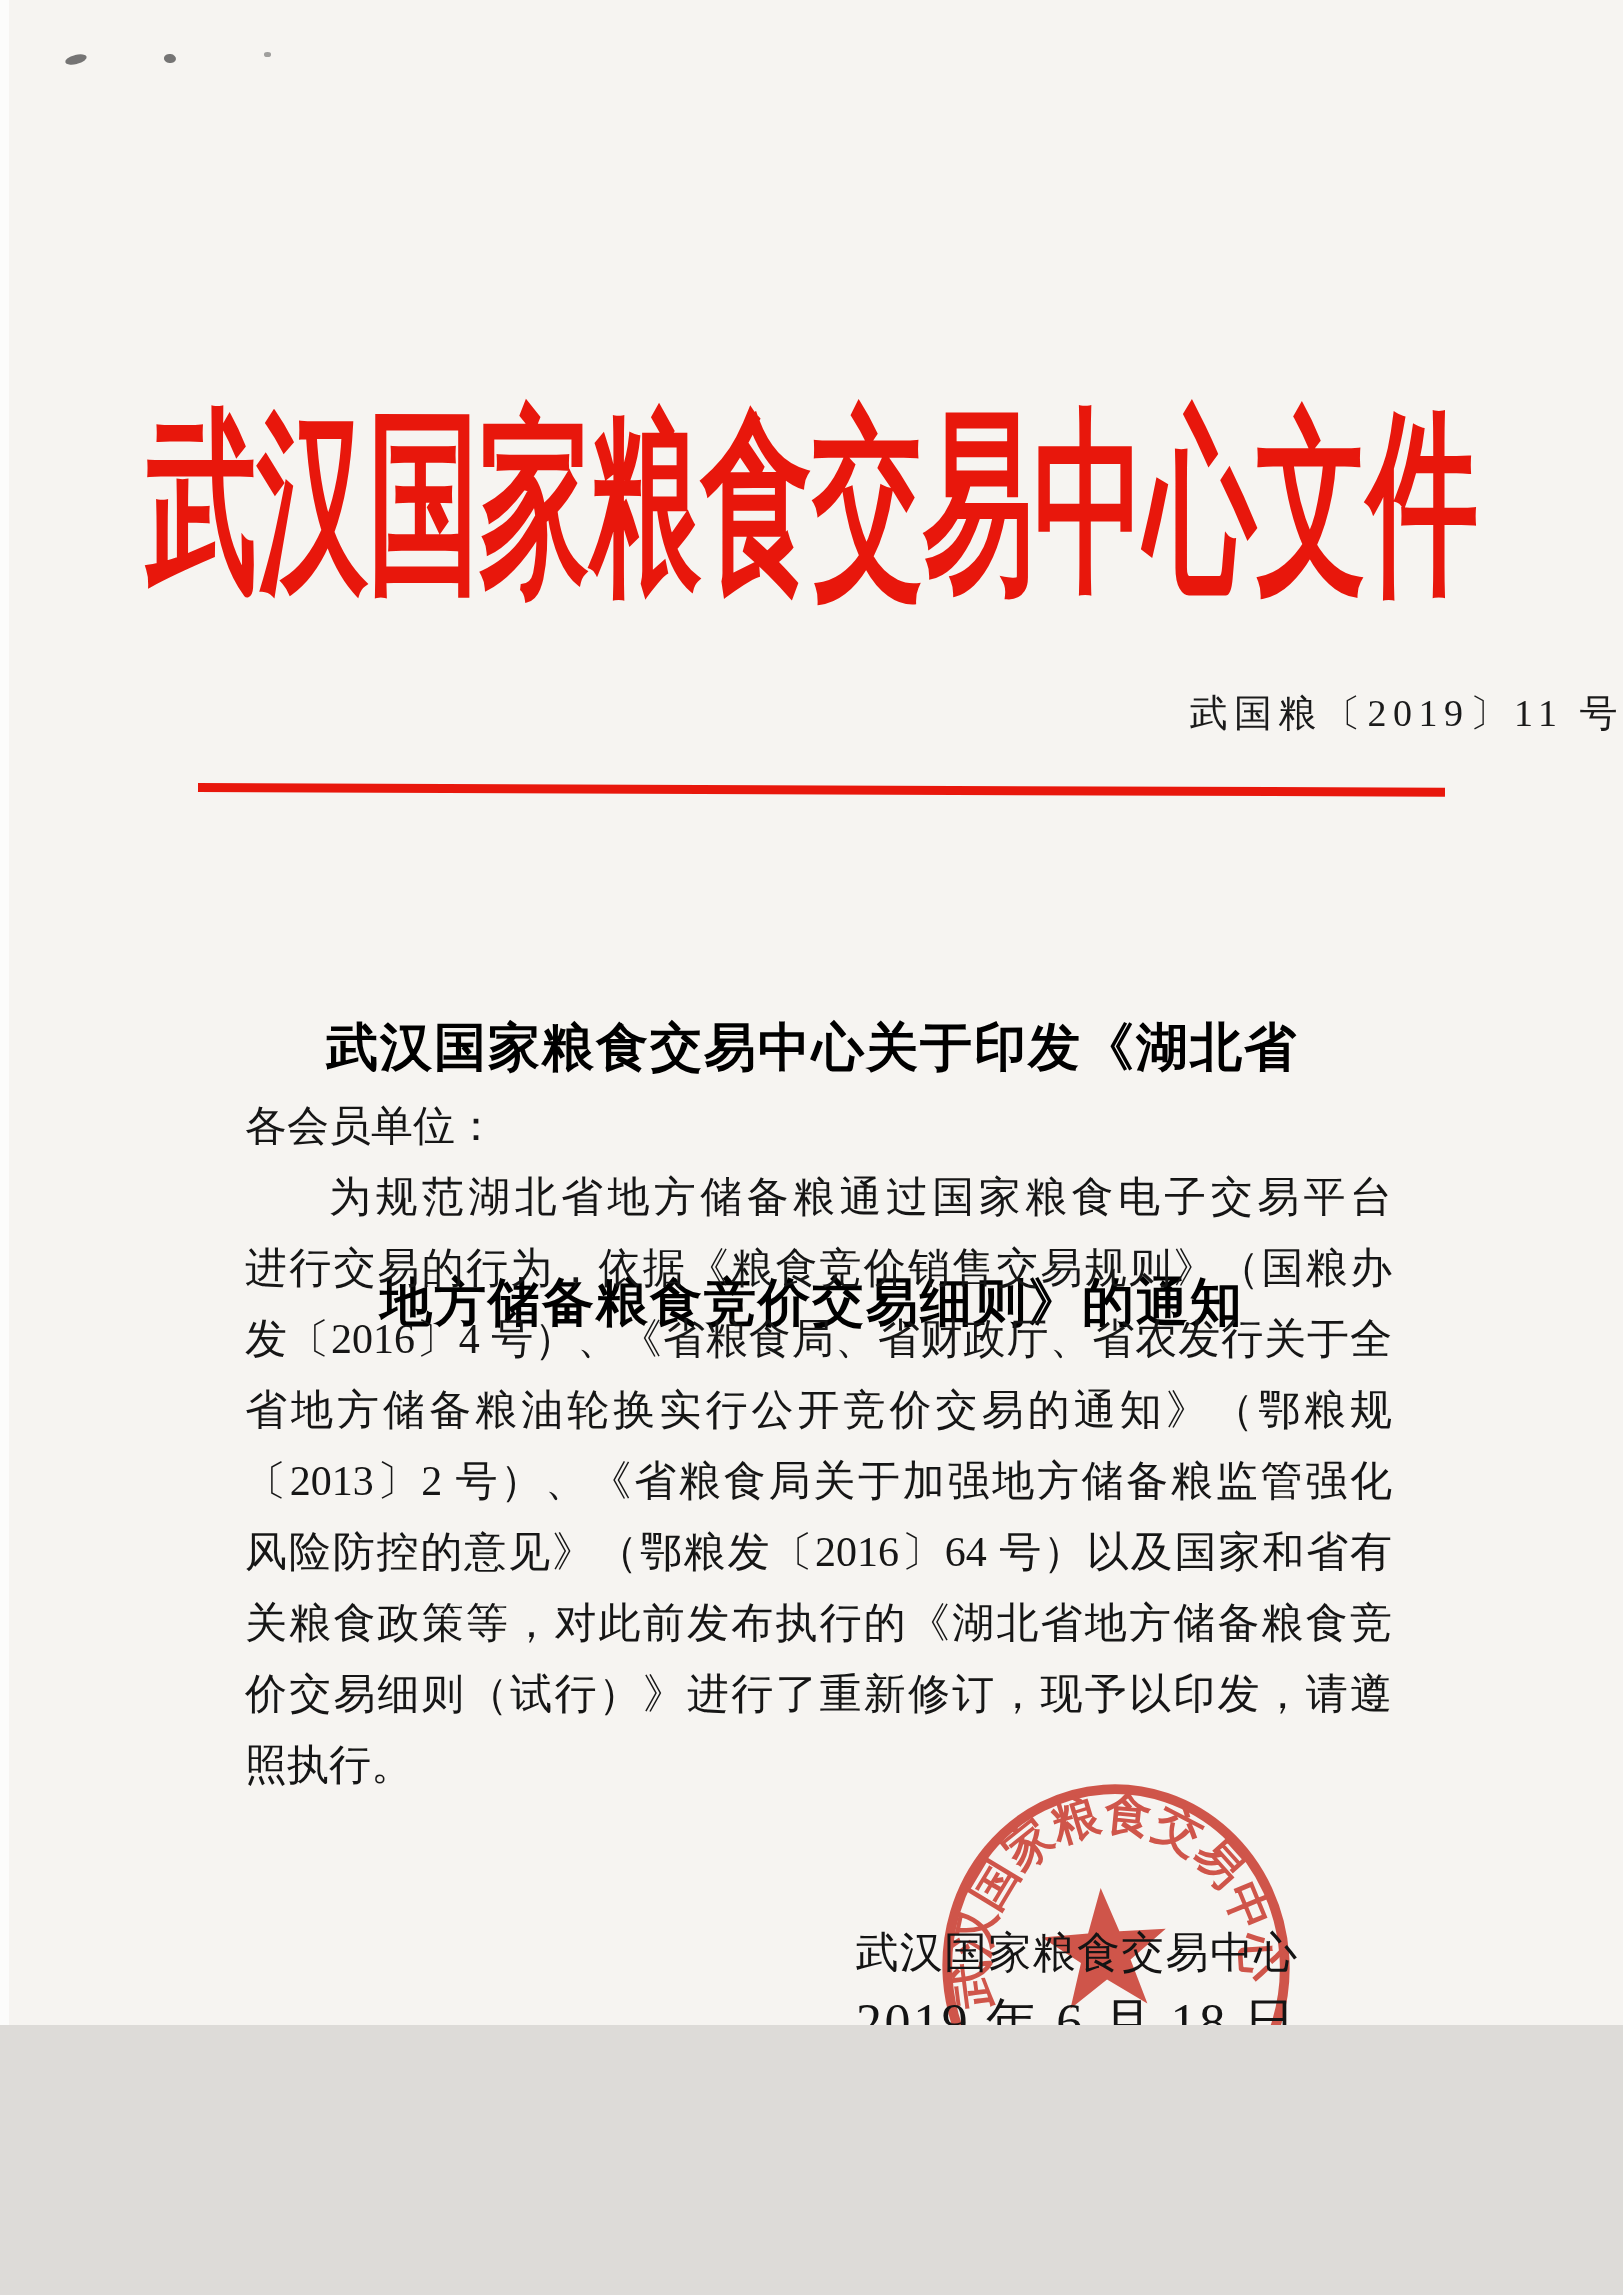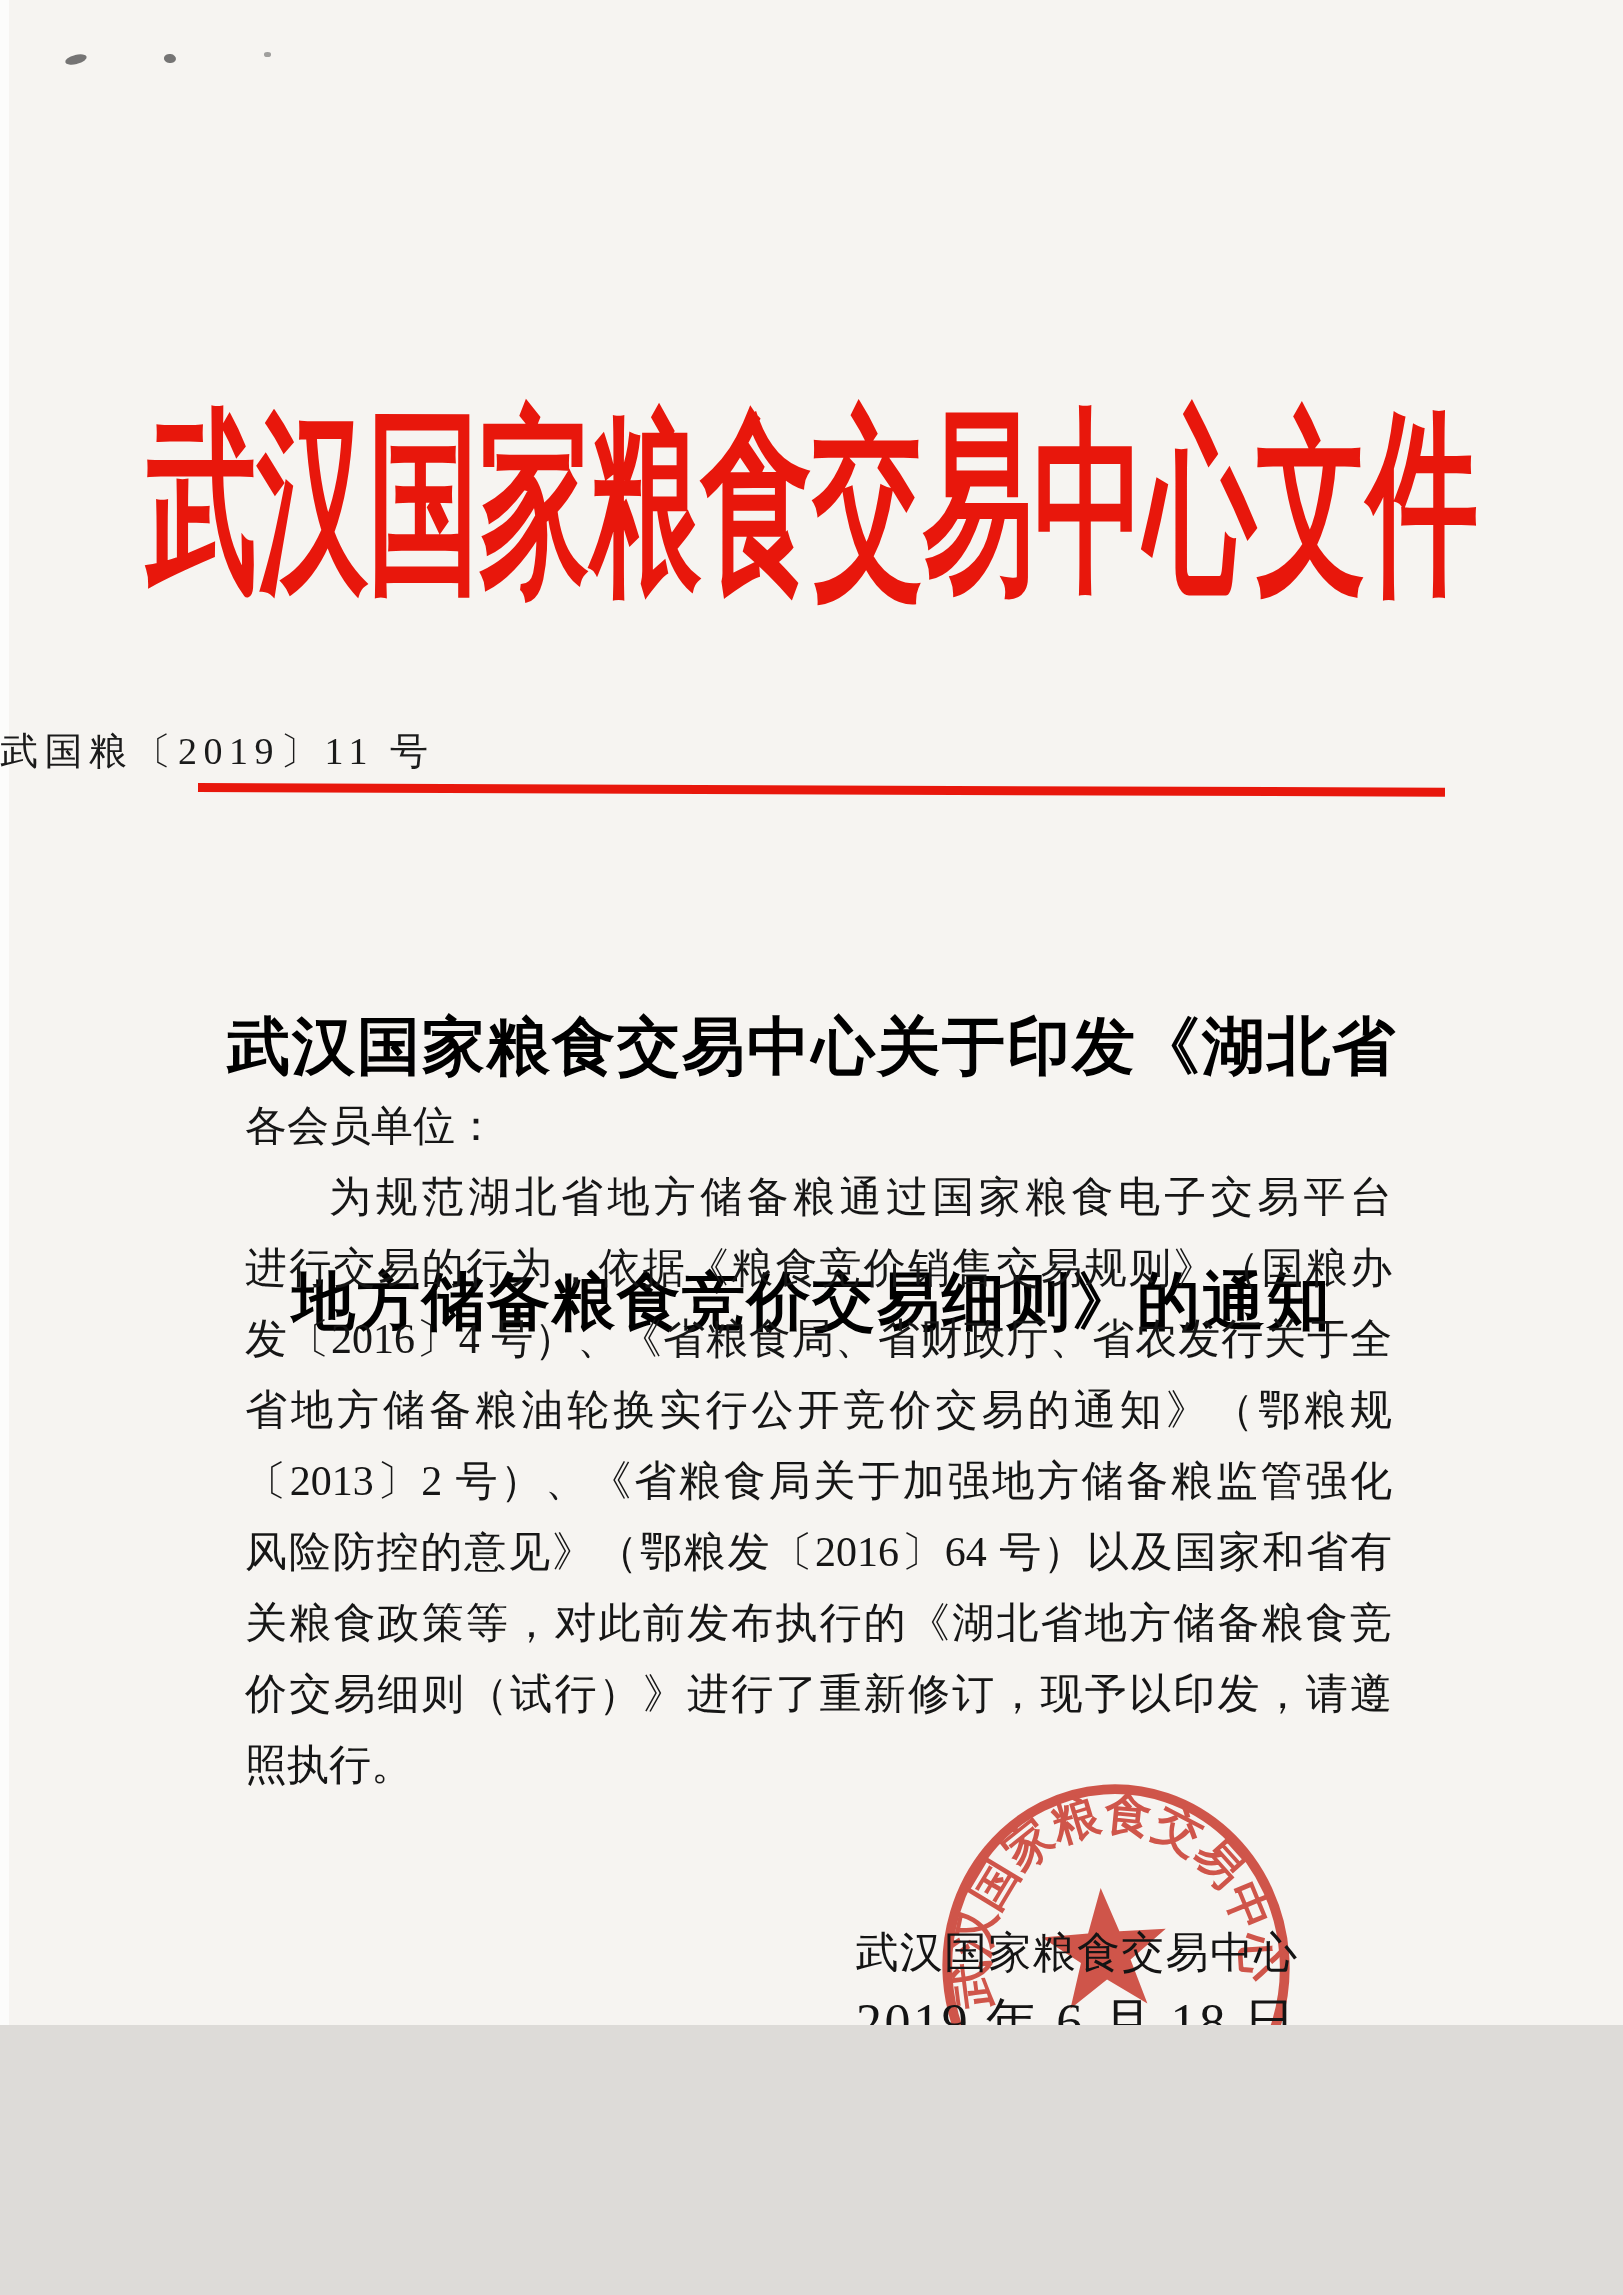--- a/index.html
+++ b/index.html
@@ -20,30 +20,30 @@
   }
   .masthead{
     position:absolute;top:449px;left:0;width:100%;height:111px;
     line-height:111px;text-align:center;white-space:nowrap;
     font-size:111px;font-weight:900;color:#e8170c;
     transform:scaleY(1.78);transform-origin:center center;
     letter-spacing:0px;
   }
   .doc-number{
     position:absolute;top:694px;left:0;width:100%;height:38px;
-    line-height:38px;text-align:left;
-    font-size:38px;color:#1b1b1b;letter-spacing:6.5px;margin-top:38px;
+    line-height:38px;text-align:right;
+    font-size:38px;color:#1b1b1b;letter-spacing:6.5px;
   }
   .red-rule{
     position:absolute;left:198px;top:783px;width:1247px;height:9.2px;
     background:#e8170c;transform:rotate(0.22deg);transform-origin:left center;
   }
   .doc-title{
     position:absolute;top:835px;left:0;width:100%;
-    text-align:center;font-size:63px;font-weight:bold;color:#000;
+    text-align:center;font-size:52px;font-weight:bold;color:#000;
     line-height:85px;letter-spacing:2px;white-space:pre;
   }
   .body-text{
     position:absolute;left:245px;top:1091px;width:1147px;
     font-size:42px;color:#161616;
   }
   .body-line{
     height:71px;line-height:71px;white-space:nowrap;
     text-align:justify;text-align-last:justify;text-justify:inter-character;
     word-break:break-all;overflow:visible;

